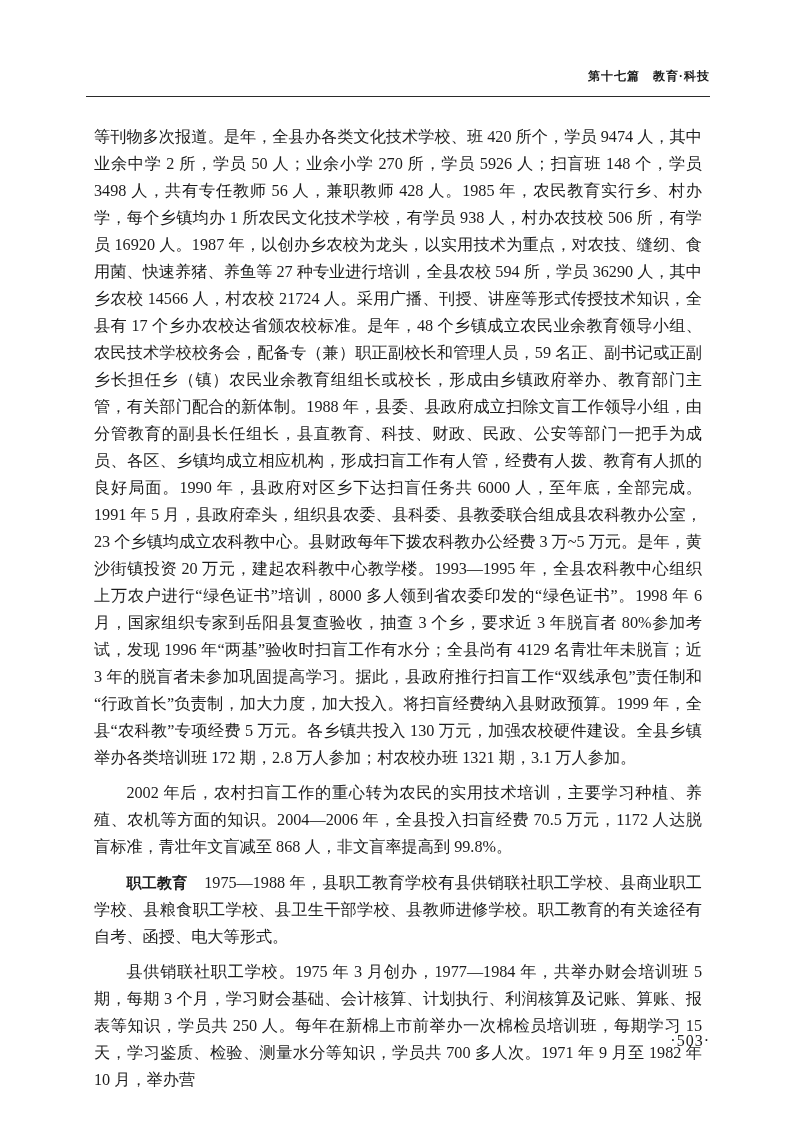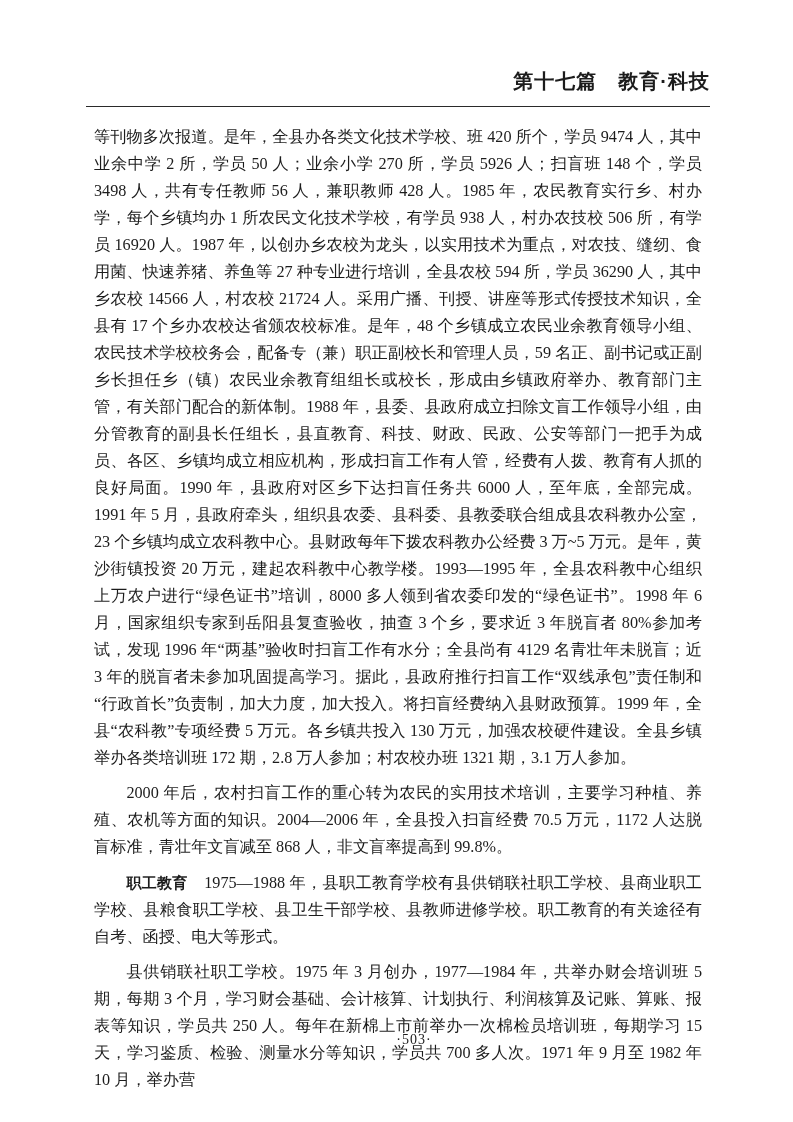--- a/index.html
+++ b/index.html
@@ -20,21 +20,21 @@
     inset: 0;
   }
   .page-header {
     position: absolute;
     left: 86px;
     width: 624px;
     top: 68px;
     padding-bottom: 11px;
     border-bottom: 1.5px solid #2a2a2a;
     text-align: right;
-    font-size: 20px;
+    font-size: 12px;
     font-weight: 700;
     letter-spacing: 1px;
     font-family: "Liberation Sans", "DejaVu Sans", sans-serif;
   }
   .page-body {
     position: absolute;
     left: 86px;
     width: 624px;
     top: 116px;
     font-size: 16.2px;
@@ -48,40 +48,40 @@
   .para.indent {
     text-indent: 2em;
   }
   .para-lead {
     font-weight: 700;
     font-family: "Liberation Sans", "DejaVu Sans", sans-serif;
     font-size: 15px;
   }
   .page-footer {
     position: absolute;
-    left: 102px;
+    left: 86px;
     width: 624px;
     top: 1032px;
-    text-align: center;
-    font-size: 14px;
+    text-align: right;
+    font-size: 16px;
     letter-spacing: 1px;
   }
 </style>
 </head>
 <body>
 
 <div class="page">
 
   <header class="page-header">
     <span>第十七篇　教育·科技</span>
   </header>
 
   <main class="page-body">
     <p class="para">等刊物多次报道。是年，全县办各类文化技术学校、班 420 所个，学员 9474 人，其中业余中学 2 所，学员 50 人；业余小学 270 所，学员 5926 人；扫盲班 148 个，学员 3498 人，共有专任教师 56 人，兼职教师 428 人。1985 年，农民教育实行乡、村办学，每个乡镇均办 1 所农民文化技术学校，有学员 938 人，村办农技校 506 所，有学员 16920 人。1987 年，以创办乡农校为龙头，以实用技术为重点，对农技、缝纫、食用菌、快速养猪、养鱼等 27 种专业进行培训，全县农校 594 所，学员 36290 人，其中乡农校 14566 人，村农校 21724 人。采用广播、刊授、讲座等形式传授技术知识，全县有 17 个乡办农校达省颁农校标准。是年，48 个乡镇成立农民业余教育领导小组、农民技术学校校务会，配备专（兼）职正副校长和管理人员，59 名正、副书记或正副乡长担任乡（镇）农民业余教育组组长或校长，形成由乡镇政府举办、教育部门主管，有关部门配合的新体制。1988 年，县委、县政府成立扫除文盲工作领导小组，由分管教育的副县长任组长，县直教育、科技、财政、民政、公安等部门一把手为成员、各区、乡镇均成立相应机构，形成扫盲工作有人管，经费有人拨、教育有人抓的良好局面。1990 年，县政府对区乡下达扫盲任务共 6000 人，至年底，全部完成。1991 年 5 月，县政府牵头，组织县农委、县科委、县教委联合组成县农科教办公室，23 个乡镇均成立农科教中心。县财政每年下拨农科教办公经费 3 万~5 万元。是年，黄沙街镇投资 20 万元，建起农科教中心教学楼。1993—1995 年，全县农科教中心组织上万农户进行“绿色证书”培训，8000 多人领到省农委印发的“绿色证书”。1998 年 6 月，国家组织专家到岳阳县复查验收，抽查 3 个乡，要求近 3 年脱盲者 80%参加考试，发现 1996 年“两基”验收时扫盲工作有水分；全县尚有 4129 名青壮年未脱盲；近 3 年的脱盲者未参加巩固提高学习。据此，县政府推行扫盲工作“双线承包”责任制和“行政首长”负责制，加大力度，加大投入。将扫盲经费纳入县财政预算。1999 年，全县“农科教”专项经费 5 万元。各乡镇共投入 130 万元，加强农校硬件建设。全县乡镇举办各类培训班 172 期，2.8 万人参加；村农校办班 1321 期，3.1 万人参加。</p>
-    <p class="para indent">2000 年后，农村扫盲工作的重心转为农民的实用技术培训，主要学习种植、养殖、农机等方面的知识。2004—2006 年，全县投入扫盲经费 70.5 万元，1172 人达脱盲标准，青壮年文盲减至 868 人，非文盲率提高到 99.8%。</p>
+    <p class="para indent">2002 年后，农村扫盲工作的重心转为农民的实用技术培训，主要学习种植、养殖、农机等方面的知识。2004—2006 年，全县投入扫盲经费 70.5 万元，1172 人达脱盲标准，青壮年文盲减至 868 人，非文盲率提高到 99.8%。</p>
     <p class="para indent"><span class="para-lead">职工教育</span><span>　1975—1988 年，县职工教育学校有县供销联社职工学校、县商业职工学校、县粮食职工学校、县卫生干部学校、县教师进修学校。职工教育的有关途径有自考、函授、电大等形式。</span></p>
     <p class="para indent">县供销联社职工学校。1975 年 3 月创办，1977—1984 年，共举办财会培训班 5 期，每期 3 个月，学习财会基础、会计核算、计划执行、利润核算及记账、算账、报表等知识，学员共 250 人。每年在新棉上市前举办一次棉检员培训班，每期学习 15 天，学习鉴质、检验、测量水分等知识，学员共 700 多人次。1971 年 9 月至 1982 年 10 月，举办营</p>
   </main>
 
   <footer class="page-footer">
     <span>·503·</span>
   </footer>
 
 </div>
 

